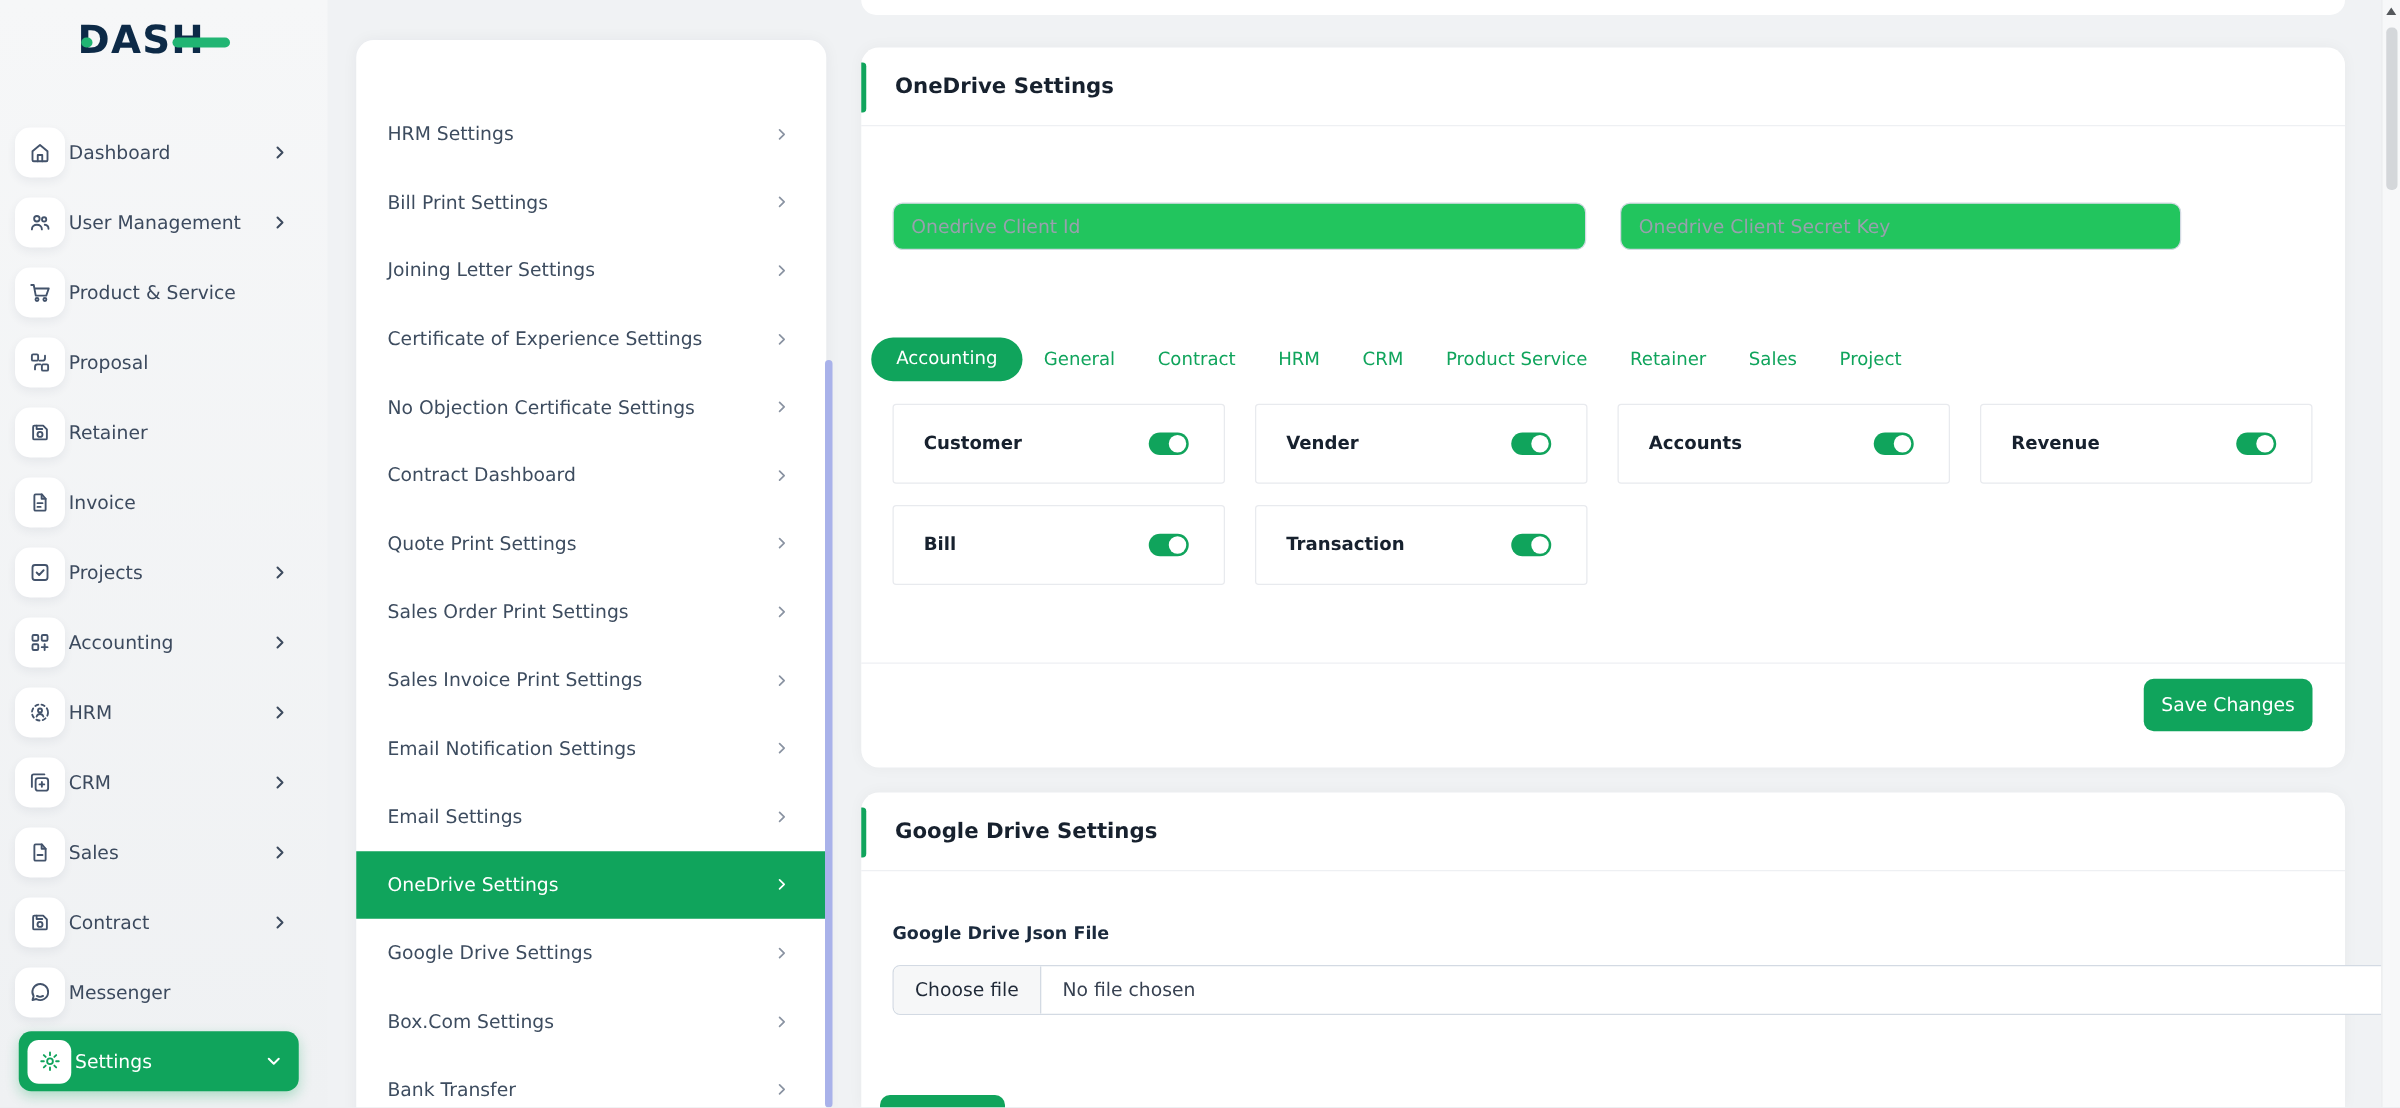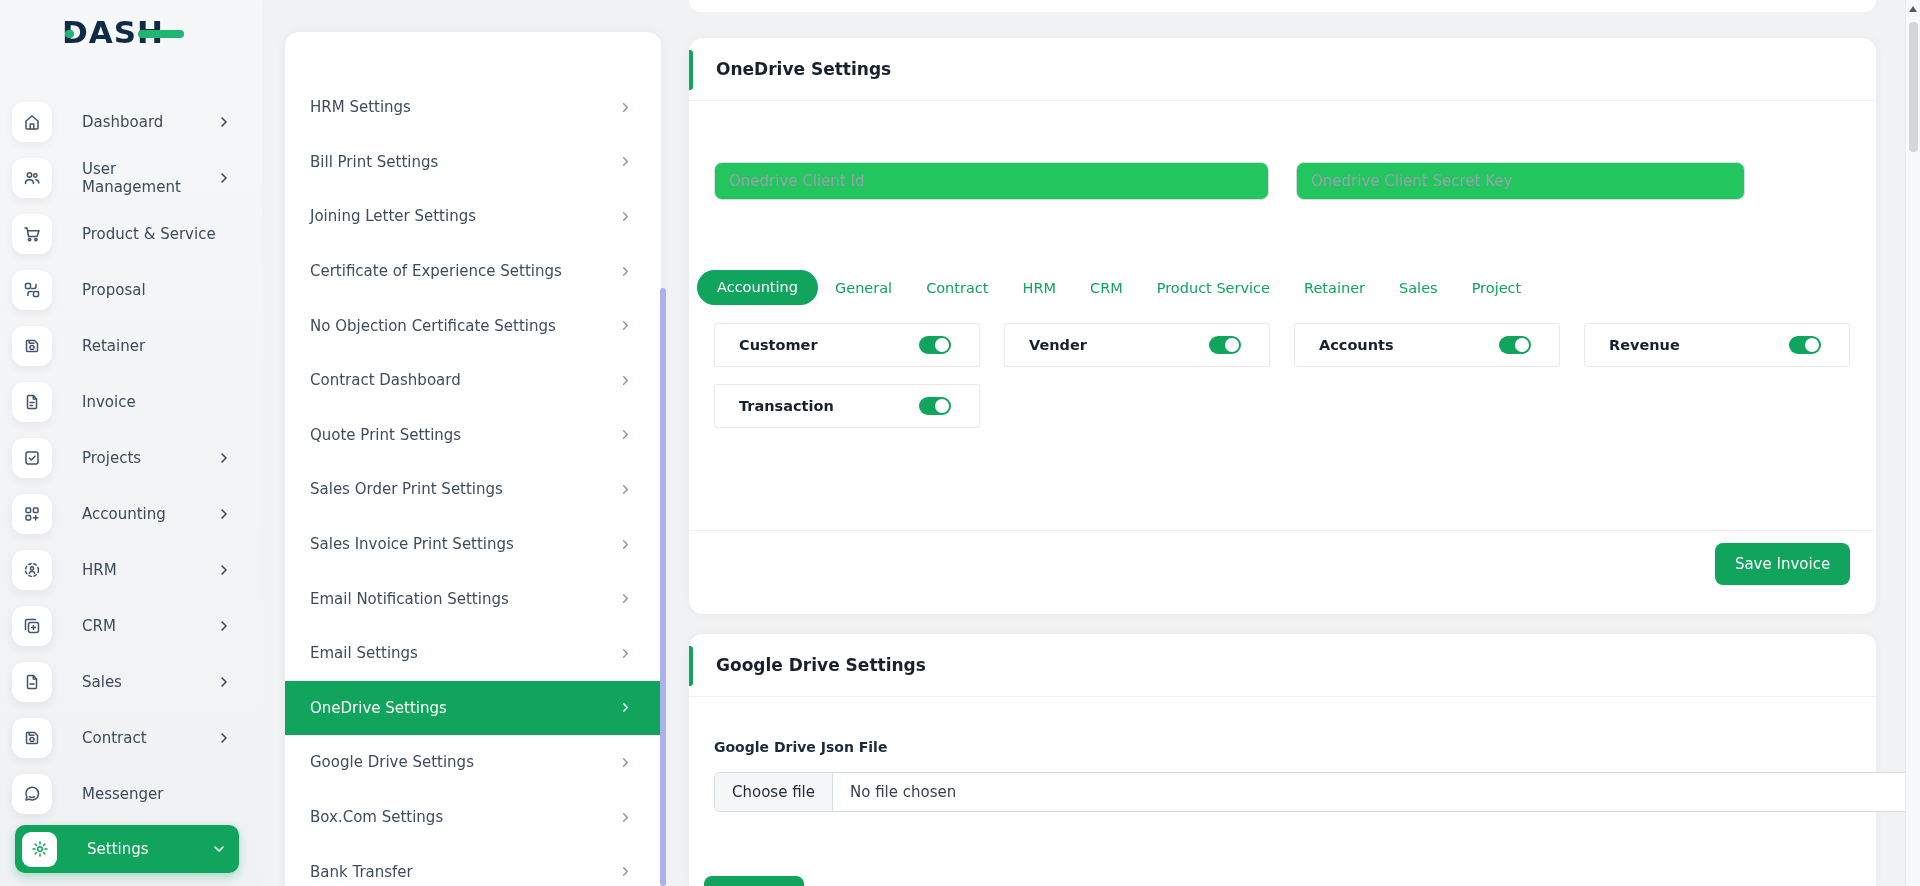--- a/index.html
+++ b/index.html
@@ -15,21 +15,21 @@
   .logo-text { font-size:31px; font-weight:800; color:#0d2a47; letter-spacing:1px; }
   .logo-bar { position:absolute; left:76px; top:16px; width:46px; height:8px;
               border-radius:4px; background:#21b573; }
   .logo-dot { position:absolute; left:3px; top:16px; width:9px; height:8px;
               border-radius:4px; background:#21b573; }
   .sb-list { position:absolute; left:12px; top:94px; width:232px; }
   .sb-item { height:56px; display:flex; align-items:center; cursor:pointer; }
   .icon-box { width:40px; height:40px; border-radius:12px; background:#ffffff;
               display:flex; align-items:center; justify-content:center;
               color:#43536b; box-shadow:0 3px 8px rgba(40,60,90,.07); flex:0 0 40px; }
-  .sb-label { margin-left:30px; font-size:15px; color:#3c4a5e; flex:1; }
+  .sb-label { margin-left:3px; font-size:15px; color:#3c4a5e; flex:1; }
   .sb-chev { color:#3c4a5e; display:flex; margin-right:14px; }
   .settings-pill { position:absolute; left:15px; top:825px; width:224px; height:48px;
                    border-radius:10px; background:var(--green); display:flex;
                    align-items:center; padding:0 14px 0 7px; cursor:pointer;
                    box-shadow:0 4px 10px rgba(16,164,92,.3); }
   .settings-pill .icon-box { width:35px; height:35px; border-radius:9px;
                    color:var(--green); box-shadow:none; flex:0 0 35px; }
   .settings-pill .sb-label { color:#fff; font-weight:400; }
   .settings-pill .sb-chev { color:#fff; margin-right:0; }
 
@@ -67,21 +67,21 @@
                 font-family:inherit; outline:none; background:#22c55e; }
   .text-input::placeholder { color:#98a1ad; }
 
   .tabs { position:absolute; left:14px; top:232px; height:35px; display:flex; align-items:center; }
   .tab { font-size:14.5px; color:var(--green); padding:0 17px; cursor:pointer; white-space:nowrap; }
   .tab.active { background:var(--green); color:#fff; height:35px; line-height:35px;
                 border-radius:18px; padding:0 20px; margin-left:-6px; }
 
   .toggle-grid { position:absolute; left:25px; top:285px; display:grid;
                  grid-template-columns:repeat(4,266px); gap:17px 24px; }
-  .toggle-card { height:44px; background:#fff; border:1px solid #e8eaee; border-radius:3px;
+  .toggle-card { height:64px; background:#fff; border:1px solid #e8eaee; border-radius:3px;
                  display:flex; align-items:center; justify-content:space-between;
                  padding:0 28px 0 24px; }
   .toggle-label { font-size:14.5px; font-weight:700; color:#17212e; }
   .switch { position:relative; width:32px; height:18px; border-radius:9px;
             background:var(--green); cursor:pointer; flex:0 0 32px; }
   .switch::after { content:""; position:absolute; top:2px; right:2px; width:14px; height:14px;
                    border-radius:50%; background:#fff; }
 
   .hr { position:absolute; left:0; width:100%; height:1px; background:#eef0f3; }
   .save-btn { position:absolute; right:26px; top:505px; width:135px; height:42px;
@@ -488,27 +488,31 @@
       </div>
       <div class="toggle-card">
         <span class="toggle-label">Accounts</span>
         <span class="switch"></span>
       </div>
       <div class="toggle-card">
         <span class="toggle-label">Revenue</span>
         <span class="switch"></span>
       </div>
       <div class="toggle-card">
+        <span class="toggle-label">Bill</span>
+        <span class="switch"></span>
+      </div>
+      <div class="toggle-card">
         <span class="toggle-label">Transaction</span>
         <span class="switch"></span>
       </div>
     </div>
 
     <div class="hr" style="top:492px;"></div>
-    <button class="save-btn">Save Invoice</button>
+    <button class="save-btn">Save Changes</button>
   </div>
 
   <div class="card gdrive">
     <div class="card-header">
       <span class="accent"></span>
       <span class="card-title">Google Drive Settings</span>
     </div>
 
     <span class="field-label" style="left:25px; top:105px;">Google Drive Json File</span>
 

